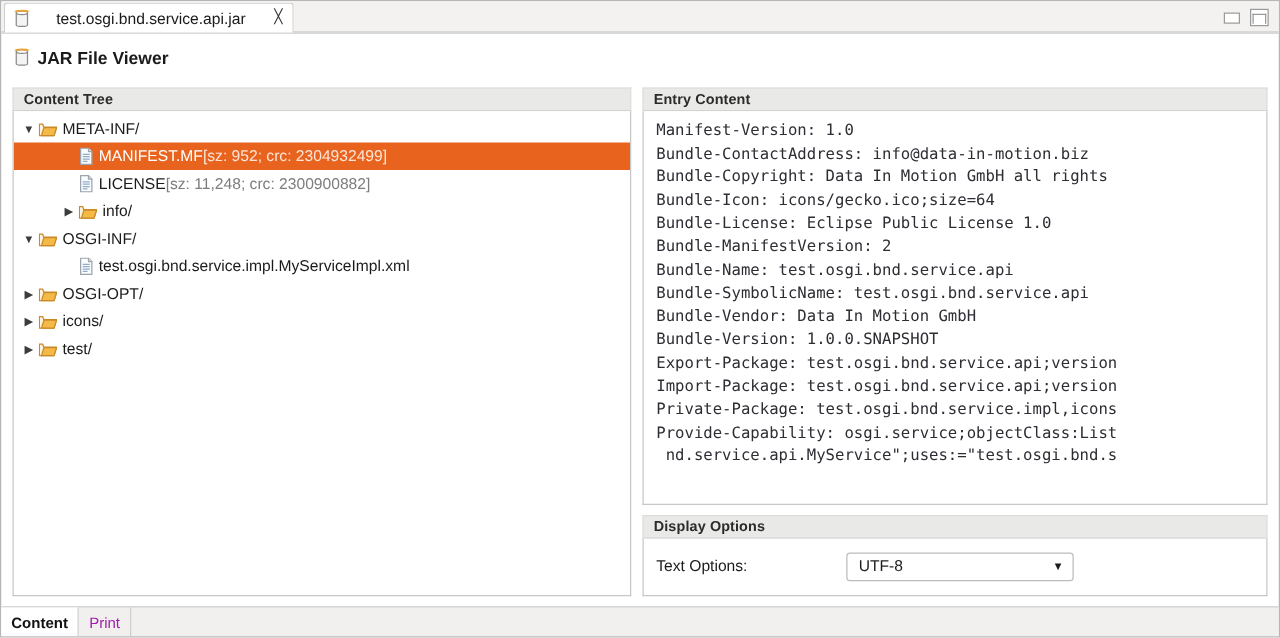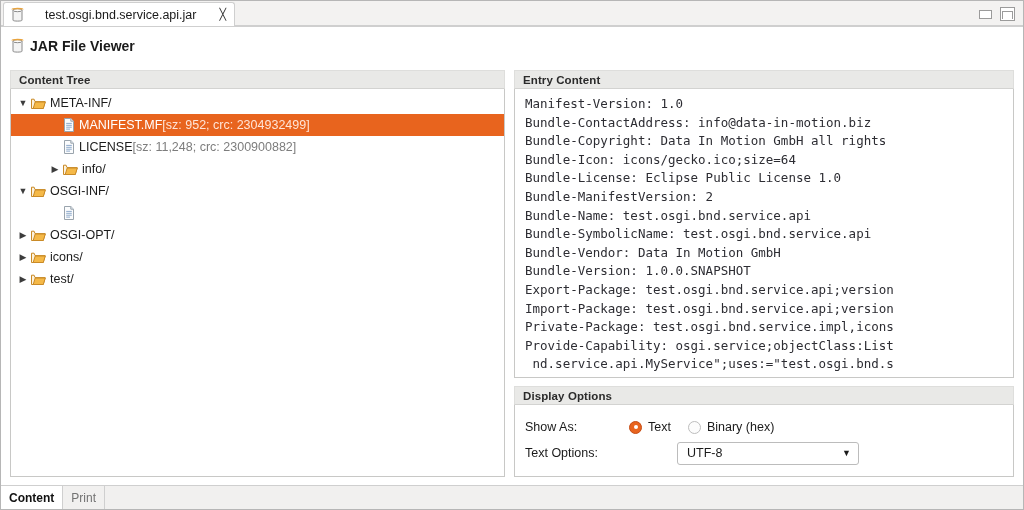--- a/index.html
+++ b/index.html
@@ -304,21 +304,21 @@
     border-top: 1px solid #cfcfcf;
     display: flex;
     align-items: stretch;
     margin-top: 36px;
   }
   .btab {
     display: flex;
     align-items: center;
     padding: 0 8px;
     font-size: 12px;
-    color: #737373;
+    color: #a21caf;
     border-right: 1px solid #cfcfcf;
     cursor: pointer;
   }
   .btab.active {
     background: #ffffff;
     color: #111;
     font-weight: bold;
   }
 </style>
 </head>
@@ -432,20 +432,21 @@
                   <path d="M1.5 0.5 L7.8 0.5 L10.5 3.2 L10.5 13.5 L1.5 13.5 Z" fill="#fbfcfd" stroke="#9aa4ad" stroke-width="1" stroke-linejoin="round"></path>
                   <path d="M7.8 0.5 L7.8 3.2 L10.5 3.2" fill="#e2e8ee" stroke="#9aa4ad" stroke-width="1" stroke-linejoin="round"></path>
                   <g stroke="#8faacb" stroke-width="1">
                     <line x1="3.2" y1="5.4" x2="8.8" y2="5.4"></line>
                     <line x1="3.2" y1="7.3" x2="8.8" y2="7.3"></line>
                     <line x1="3.2" y1="9.2" x2="8.8" y2="9.2"></line>
                     <line x1="3.2" y1="11.1" x2="7.0" y2="11.1"></line>
                   </g>
                 </svg>
               </span>
+              <span class="tlabel">test.osgi.bnd.service.impl.MyServiceImpl.xml</span>
             </div>
             <div class="tree-row indent1">
               <span class="twisty">▶</span>
               <span class="ticon">
                 <svg width="15" height="13" viewBox="0 0 15 13">
                   <path d="M0.5 2.2 L0.5 11.5 L12.2 11.5 L14.2 4.6 L4.0 4.6 L3.1 2.2 Z" fill="#fdf2dc" stroke="#c98a27" stroke-width="1" stroke-linejoin="round"></path>
                   <path d="M2.2 11.5 L4.2 5.0 L14.3 5.0 L12.3 11.5 Z" fill="#f5b948" stroke="#c98a27" stroke-width="1" stroke-linejoin="round"></path>
                 </svg>
               </span>
               <span class="tlabel">OSGI-OPT/</span>
@@ -491,33 +492,20 @@
 Import-Package: test.osgi.bnd.service.api;version
 Private-Package: test.osgi.bnd.service.impl,icons
 Provide-Capability: osgi.service;objectClass:List
  nd.service.api.MyService";uses:="test.osgi.bnd.s</div>
       </div>
 
       <div class="disp-wrap">
         <div class="section-head">Display Options</div>
         <div class="disp-box">
 
-          <div class="disp-row">
-            <span class="disp-label">Show As:</span>
-            <span class="radio-group" id="radio-group">
-                <span class="radio-item">
-                  <span class="radio checked"></span>
-                  <span class="radio-label">Text</span>
-                </span>
-                <span class="radio-item">
-                  <span class="radio"></span>
-                  <span class="radio-label">Binary (hex)</span>
-                </span>
-              </span>
-          </div>
 
           <div class="disp-row">
             <span class="disp-label">Text Options:</span>
             <span class="combo">
               <span class="combo-value">UTF-8</span>
               <span class="combo-arrow">▼</span>
             </span>
           </div>
 
         </div>

